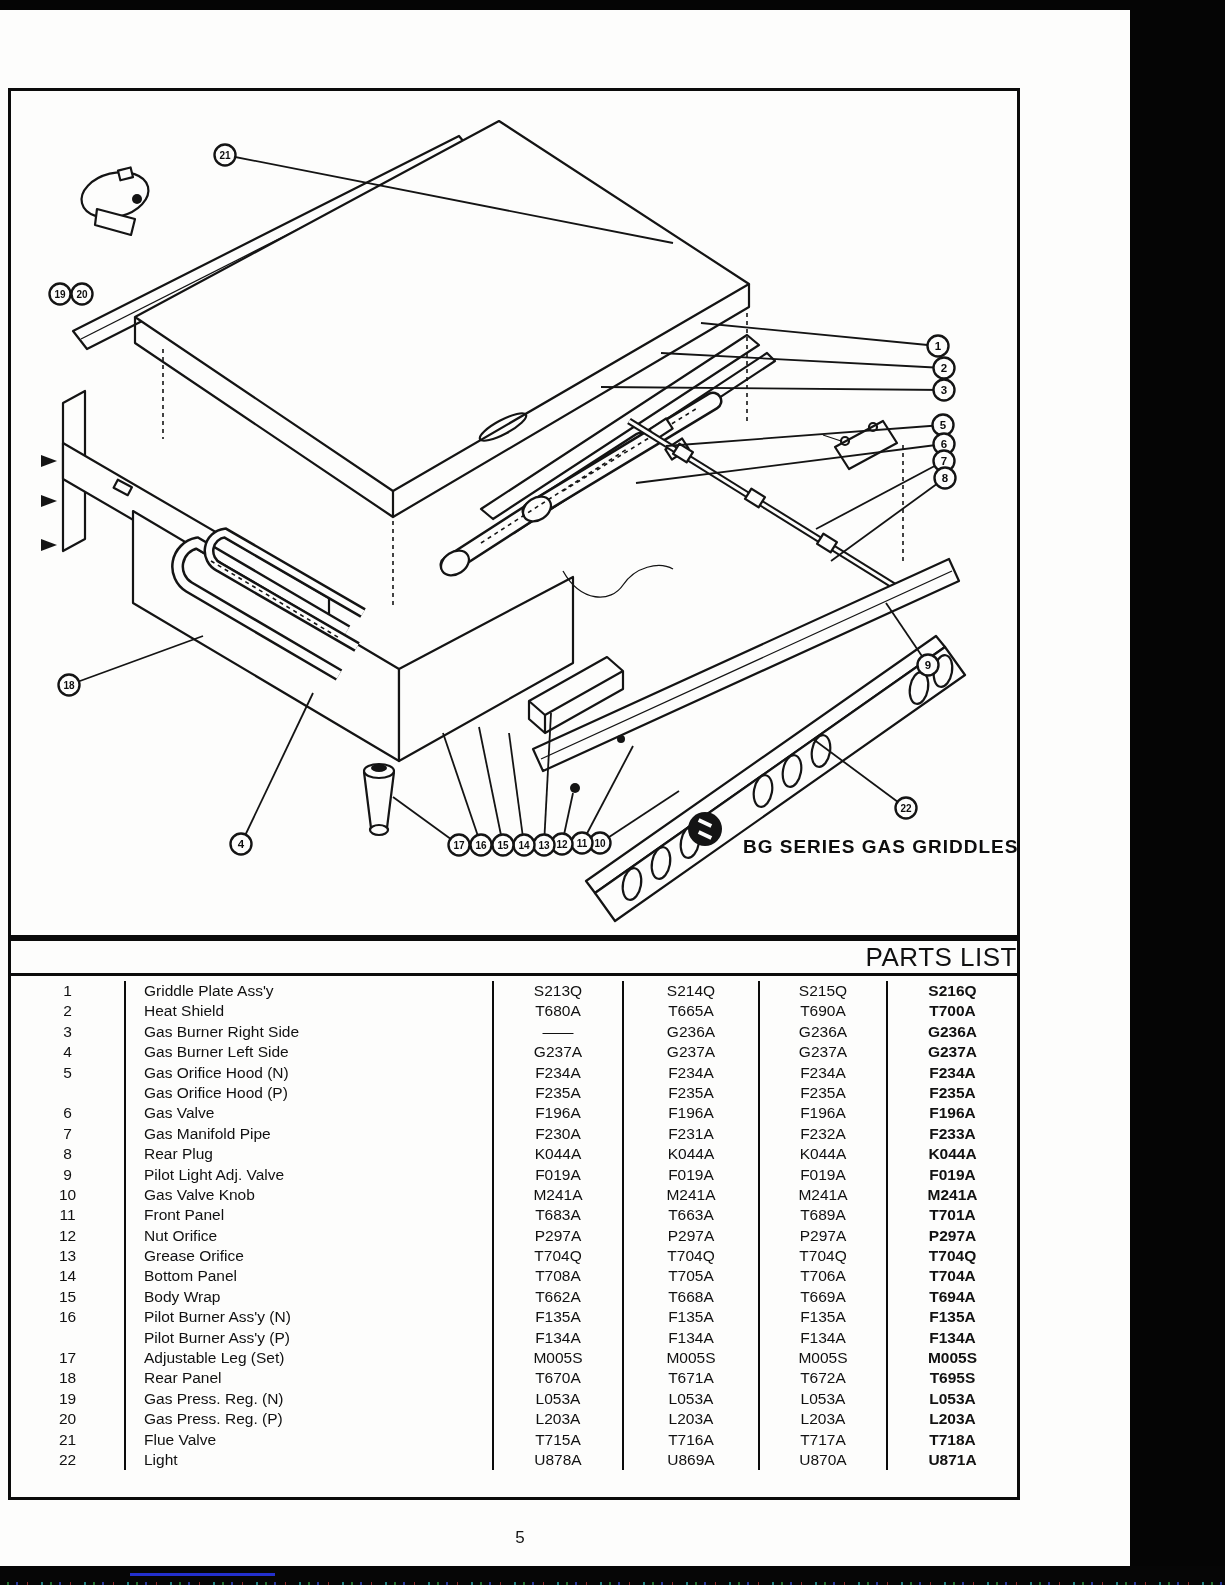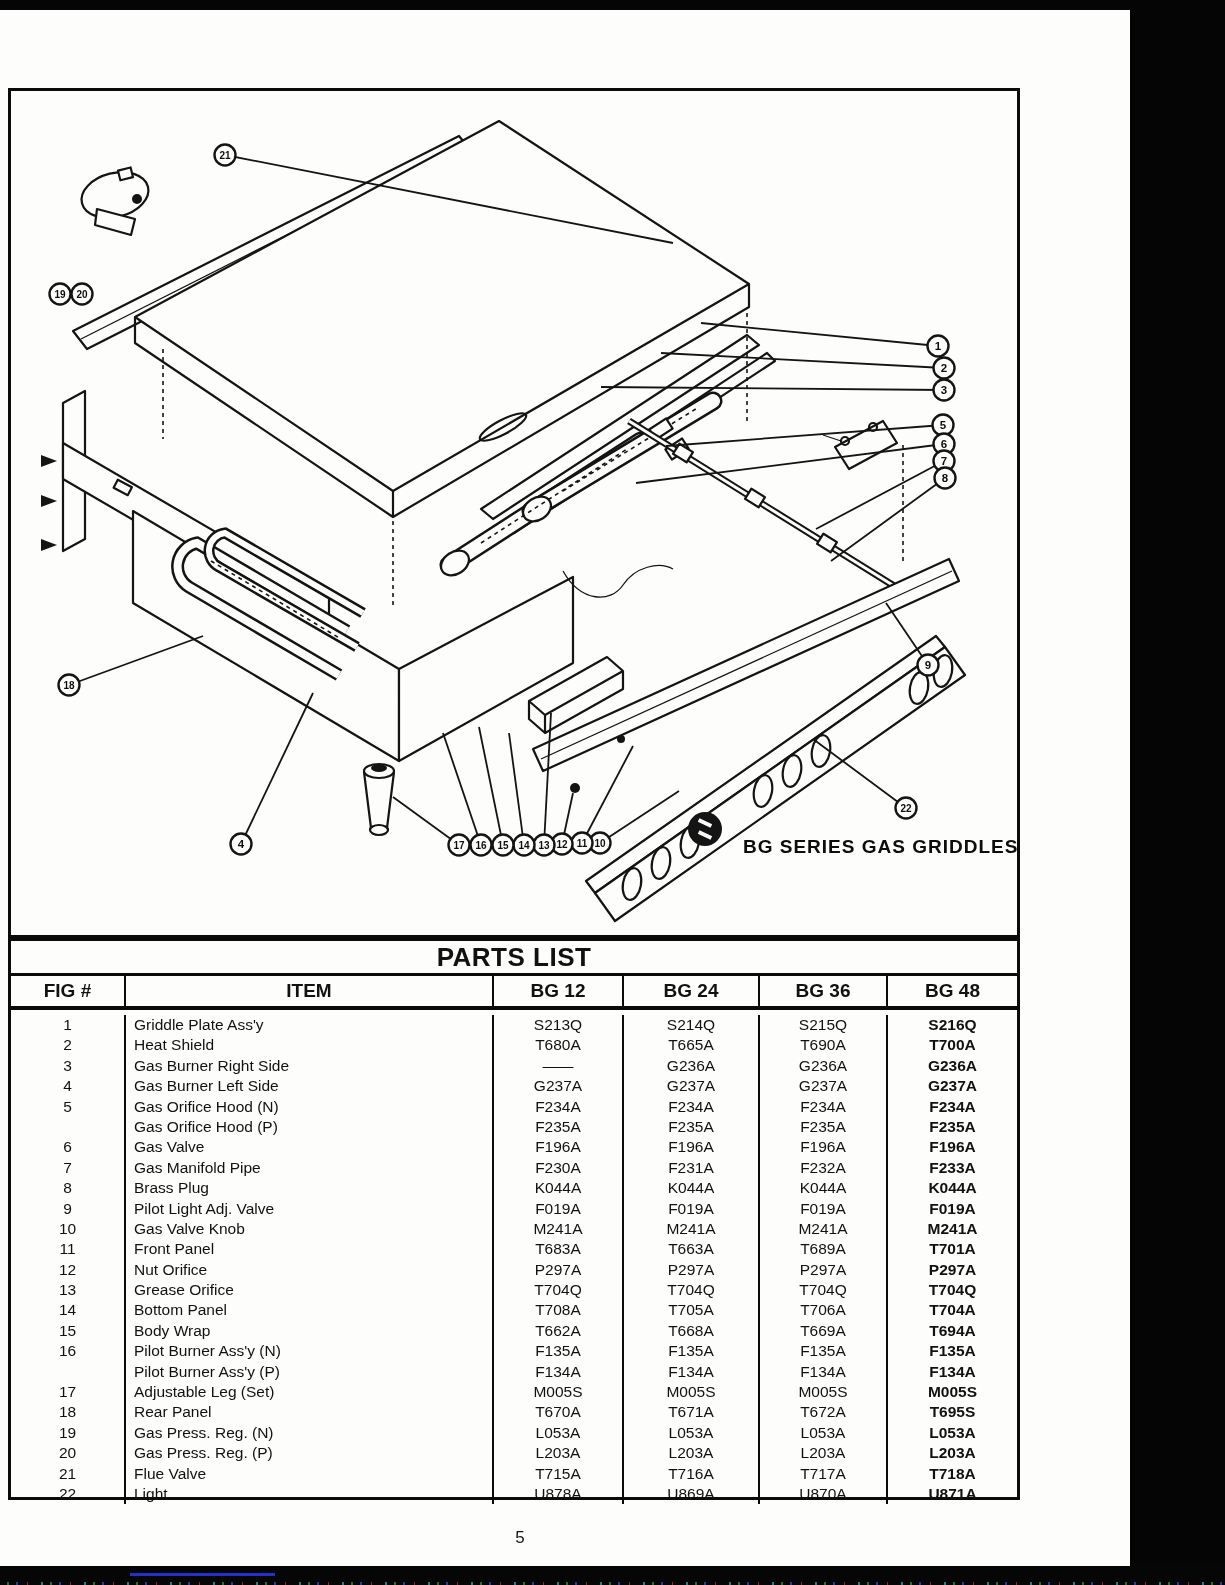--- a/index.html
+++ b/index.html
@@ -16,35 +16,35 @@
   .diagram-box{
     position:absolute;left:8px;top:88px;width:1012px;height:850px;
     border:3px solid #0b0b0b;box-sizing:border-box;background:#fdfdfc;
   }
   .diagram-box svg{position:absolute;left:0;top:0;width:1006px;height:844px;}
   .parts-table{
     position:absolute;left:8px;top:938px;width:1012px;height:562px;
     border:3px solid #0b0b0b;box-sizing:border-box;background:#fdfdfc;
   }
   .table-title{
-    height:32px;line-height:32px;text-align:center;font-size:26px;font-weight:bold;
+    height:32px;line-height:32px;text-align:right;font-size:26px;font-weight:normal;
     letter-spacing:.5px;border-bottom:3px solid #0b0b0b;
   }
   .hdr-row{display:grid;grid-template-columns:115px 368px 130px 136px 128px 1fr;
     height:30px;border-bottom:4px solid #0b0b0b;}
   .hdr-row .cell{display:flex;align-items:center;justify-content:center;
     font-weight:bold;font-size:19px;border-right:2px solid #0b0b0b;}
   .hdr-row .cell:last-child{border-right:none;}
   .body-rows{display:block;padding-top:5px;}
   .t-row{display:grid;grid-template-columns:115px 368px 130px 136px 128px 1fr;height:20.4px;}
   .t-row .cell{font-size:15.5px;line-height:20.4px;border-right:2px solid #0b0b0b;
     white-space:nowrap;overflow:visible;}
   .t-row .cell:last-child{border-right:none;font-weight:bold;}
   .fig-cell{text-align:center;}
-  .item-cell{padding-left:8px;text-align:left;}
+  .item-cell{padding-left:18px;text-align:left;}
   .val-cell{text-align:center;}
   .page-number{position:absolute;left:0;top:1528px;width:1040px;text-align:center;
     font-size:17px;color:#141414;}
   .stroke{fill:none;stroke:#141414;stroke-width:2.2;stroke-linejoin:round;}
   .wfill{fill:#fdfdfc;stroke:#141414;stroke-width:2.2;stroke-linejoin:round;}
   .dash{fill:none;stroke:#141414;stroke-width:1.6;stroke-dasharray:4 4;}
   .thin{fill:none;stroke:#141414;stroke-width:1.3;}
 </style>
 </head>
 <body>
@@ -284,28 +284,20 @@
           <g>
             <circle cx="230" cy="753" r="10.5" fill="#fdfdfc" stroke="#141414" stroke-width="2.4"></circle>
             <text x="230" y="757" text-anchor="middle" font-size="11.5" font-weight="bold" fill="#0d0d0d">4</text>
           </g>
         </g>
     </svg>
   </div>
 
   <div class="parts-table">
     <div class="table-title">PARTS LIST</div>
-    <div class="hdr-row" id="hdr-row">
-        <div class="cell">FIG #</div>
-        <div class="cell">ITEM</div>
-        <div class="cell">BG 12</div>
-        <div class="cell">BG 24</div>
-        <div class="cell">BG 36</div>
-        <div class="cell">BG 48</div>
-      </div>
     <div class="body-rows" id="body-rows">
         <div class="t-row">
           <div class="cell fig-cell">1</div>
           <div class="cell item-cell">Griddle Plate Ass'y</div>
           <div class="cell val-cell">S213Q</div>
           <div class="cell val-cell">S214Q</div>
           <div class="cell val-cell">S215Q</div>
           <div class="cell val-cell">S216Q</div>
         </div>
         <div class="t-row">
@@ -359,21 +351,21 @@
         <div class="t-row">
           <div class="cell fig-cell">7</div>
           <div class="cell item-cell">Gas Manifold Pipe</div>
           <div class="cell val-cell">F230A</div>
           <div class="cell val-cell">F231A</div>
           <div class="cell val-cell">F232A</div>
           <div class="cell val-cell">F233A</div>
         </div>
         <div class="t-row">
           <div class="cell fig-cell">8</div>
-          <div class="cell item-cell">Brass Plug</div>
+          <div class="cell item-cell">Rear Plug</div>
           <div class="cell val-cell">K044A</div>
           <div class="cell val-cell">K044A</div>
           <div class="cell val-cell">K044A</div>
           <div class="cell val-cell">K044A</div>
         </div>
         <div class="t-row">
           <div class="cell fig-cell">9</div>
           <div class="cell item-cell">Pilot Light Adj. Valve</div>
           <div class="cell val-cell">F019A</div>
           <div class="cell val-cell">F019A</div>

